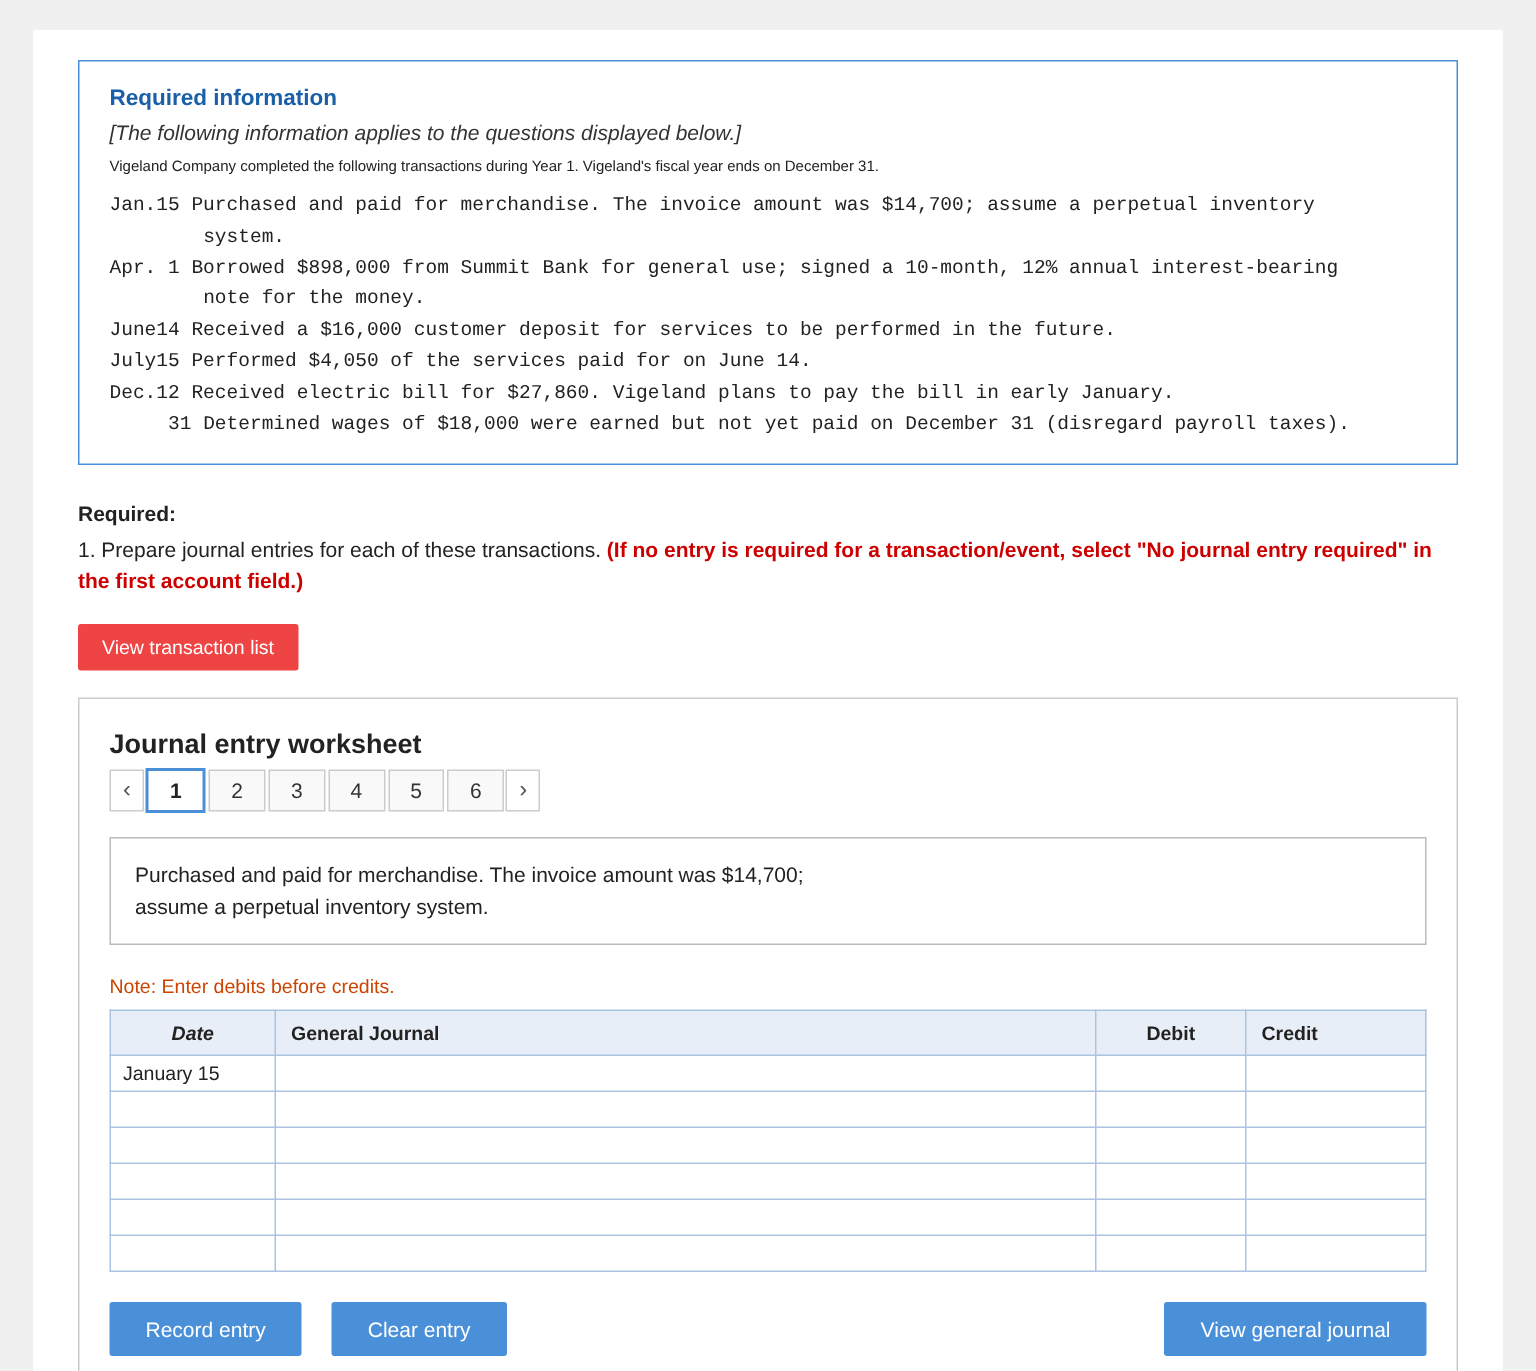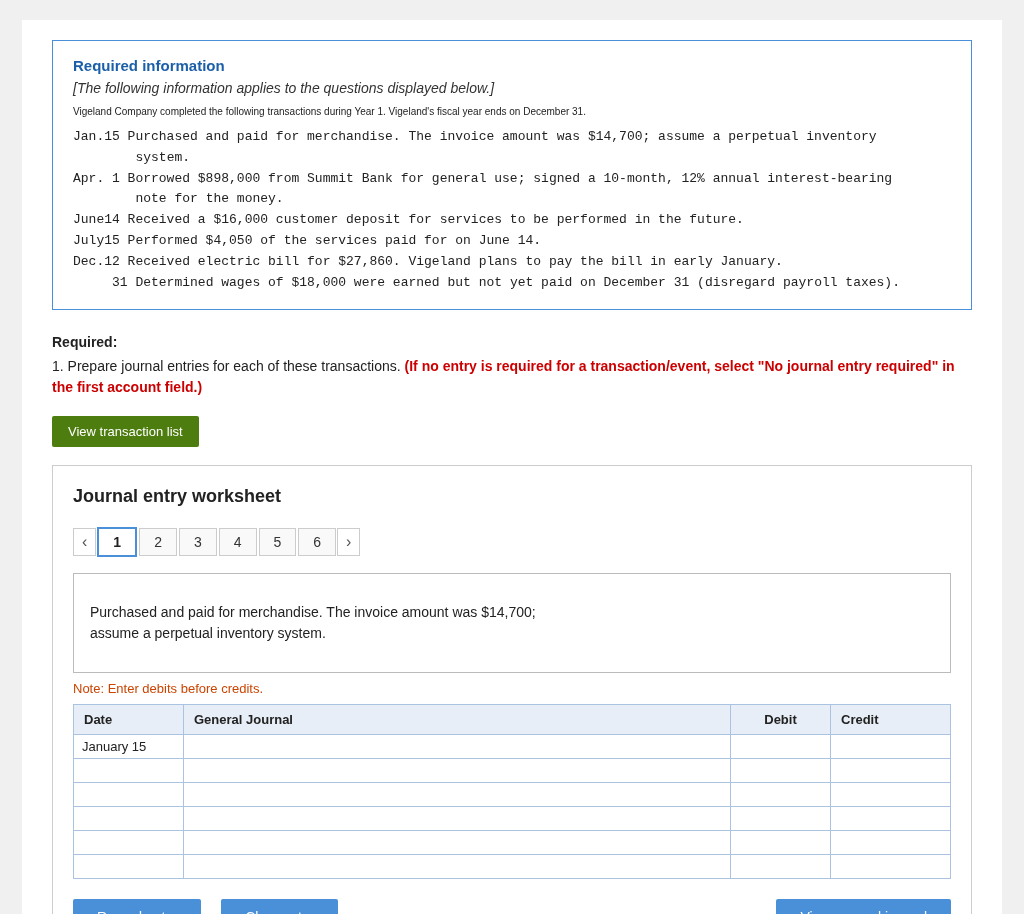--- a/index.html
+++ b/index.html
@@ -59,41 +59,41 @@
       font-size: 14px;
       line-height: 1.5;
     }
     .required-highlight {
       color: #cc0000;
       font-weight: bold;
     }
 
     
     .btn-view-transaction {
-      background: #4d7c0f;
+      background: #ef4444;
       color: #fff;
       border: none;
       padding: 8px 16px;
       font-size: 13px;
       cursor: pointer;
       margin-bottom: 18px;
       border-radius: 2px;
     }
 
     
     .worksheet-container {
       border: 1px solid #ccc;
       padding: 20px;
       background: #fff;
       margin-bottom: 0;
     }
     .worksheet-title {
       font-size: 18px;
       font-weight: bold;
-      margin-bottom: 20px;
+      margin-bottom: 5px;
       color: #222;
     }
 
     
     .tab-nav {
       display: flex;
       align-items: center;
       margin-bottom: 16px;
       gap: 0;
     }
@@ -117,22 +117,22 @@
     .tab-item.active {
       border: 2px solid #4a90d9;
       background: #fff;
       font-weight: bold;
       color: #222;
     }
 
     
     .transaction-desc {
       border: 1px solid #bbb;
-      padding: 28px 16px;
-      margin-bottom: 8px;
+      padding: 14px 16px;
+      margin-bottom: 20px;
       font-size: 14px;
       line-height: 1.5;
       color: #222;
       background: #fff;
     }
 
     
     .note-text {
       color: #cc4400;
       font-size: 13px;
@@ -147,21 +147,21 @@
     }
     .journal-table th {
       background: #e8eef7;
       border: 1px solid #aac3e0;
       padding: 7px 10px;
       text-align: center;
       font-size: 13px;
       font-weight: bold;
       color: #222;
     }
-    .journal-table th.date-col { width: 110px; text-align: left; }
+    .journal-table th.date-col { width: 110px; text-align: center; font-style: italic; }
     .journal-table th.gj-col { text-align: left; }
     .journal-table th.debit-col { width: 100px; text-align: center; }
     .journal-table th.credit-col { width: 120px; text-align: left; }
 
     .journal-table td {
       border: 1px solid #aac3e0;
       padding: 0;
       height: 20px;
     }
     .journal-table td input {

